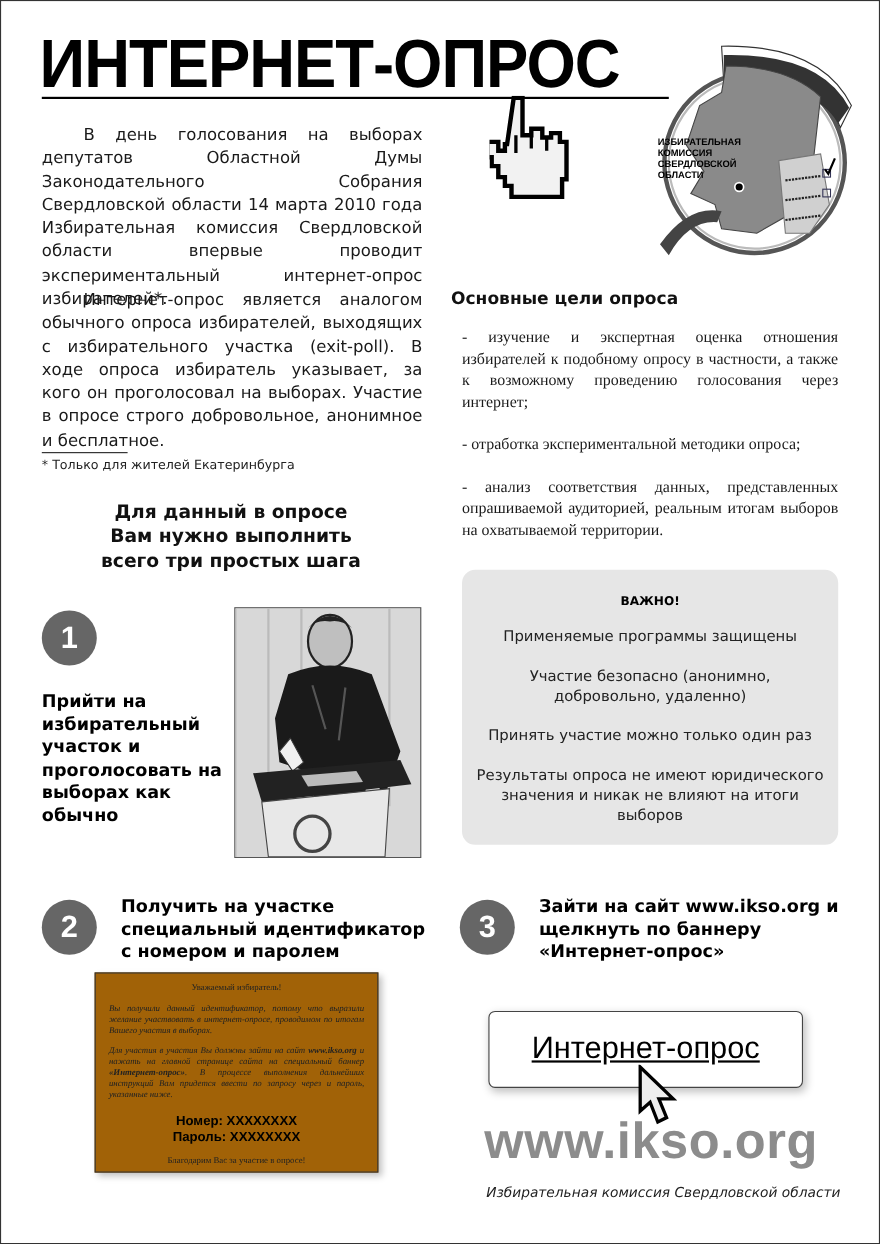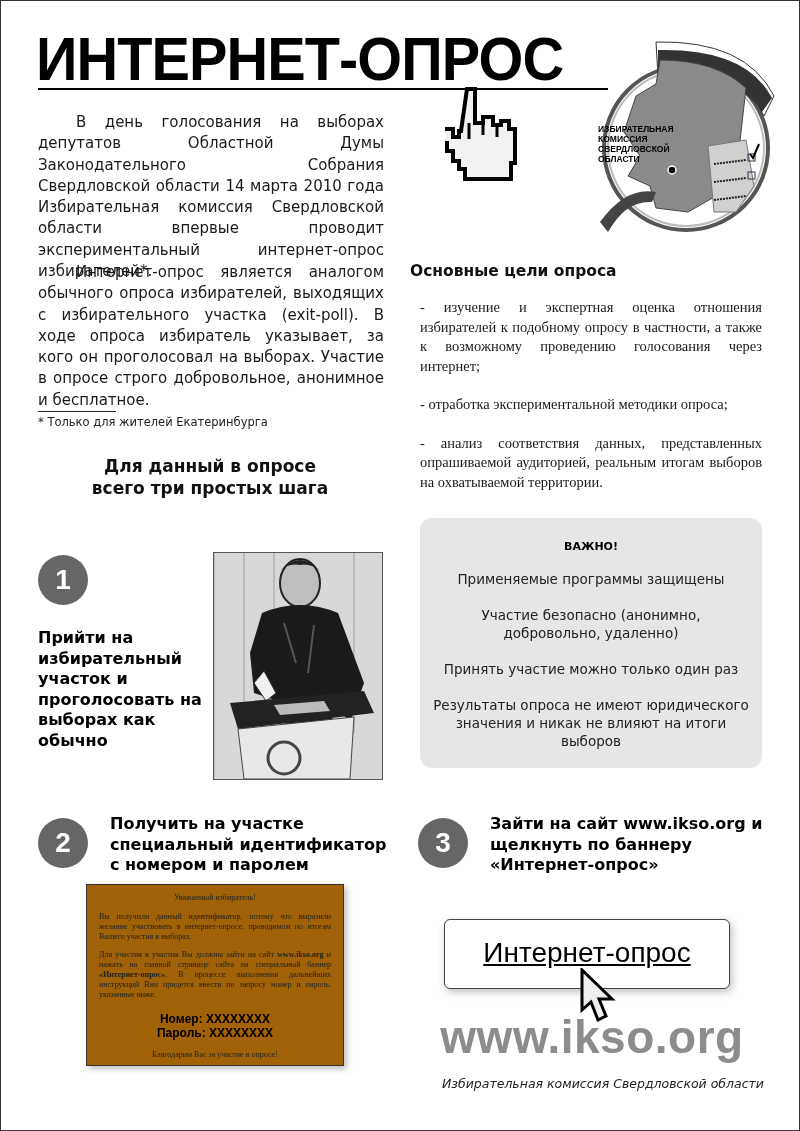--- a/index.html
+++ b/index.html
@@ -51,21 +51,21 @@
   .important .hd { font-weight: bold; font-size: 11px; margin-top: 20px; margin-bottom: 14px; color: #000; }
   .important p { margin: 0 0 18px 0; }
 
   .card {
     left: 86px; top: 884px; width: 256px; height: 180px; border: 1px solid #333; background: #a16207;
     box-shadow: 3px 3px 6px rgba(0,0,0,0.25);
     font-family: "Liberation Serif", serif; font-size: 8px; line-height: 10px; color: #222;
   }
   .card .inner { padding: 8px 12px; text-align: justify; }
   .card .greet { text-align: center; margin-bottom: 9px; }
-  .card p { margin: 0 0 8px 0; }
+  .card p { margin: 0 0 8px 0; font-style: italic; }
   .card .cred { font-family: "Liberation Sans", sans-serif; font-weight: bold; font-size: 12px; line-height: 14px; text-align: center; color: #000; margin-top: 12px; }
   .card .thanks { text-align: center; margin-top: 10px; }
 
   .banner {
     left: 444px; top: 919px; width: 284px; height: 68px; border: 1px solid #444; border-radius: 6px; background: #fff;
     box-shadow: 2px 3px 8px rgba(0,0,0,0.25); text-align: center;
   }
   .banner span { font-family: "Liberation Sans", sans-serif; font-size: 28px; line-height: 66px; text-decoration: underline; color: #000; }
   .cursor { left: 580px; top: 968px; }
   .url { left: 420px; top: 1010px; width: 344px; text-align: center; font-family: "Liberation Sans", sans-serif; font-weight: bold; font-size: 46px; color: #8c8c8c; letter-spacing: 0.5px; }
@@ -121,20 +121,21 @@
 
 <div class="abs goals-title">Основные цели опроса</div>
 <div class="abs goals">
   <p>- изучение и экспертная оценка отношения избирателей к подобному опросу в частности, а также к возможному проведению голосования через интернет;</p>
   <p>- отработка экспериментальной методики опроса;</p>
   <p>- анализ соответствия данных, представленных опрашиваемой аудиторией, реальным итогам выборов на охватываемой территории.</p>
 </div>
 
 <div class="abs steps-title">
   <div>Для данный в опросе</div>
+  <div>Вам нужно выполнить</div>
   <div>всего три простых шага</div>
 </div>
 
 <div class="abs step-num s1">1</div>
 <div class="abs step-text st1">Прийти на избирательный участок и проголосовать на выборах как обычно</div>
 
 <div class="abs photo">
   <svg width="168" height="226" viewBox="0 0 168 226">
     <rect width="168" height="226" fill="#d8d8d8"></rect>
     <path d="M0 0 v226 M30 0 v160 M60 0 v140 M140 0 v180" stroke="#bbb" stroke-width="2"></path>
@@ -160,21 +161,21 @@
 
 <div class="abs step-num s2">2</div>
 <div class="abs step-text st2">Получить на участке специальный идентификатор с номером и паролем</div>
 <div class="abs step-num s3">3</div>
 <div class="abs step-text st3">Зайти на сайт www.ikso.org и щелкнуть по баннеру «Интернет-опрос»</div>
 
 <div class="abs card">
   <div class="inner">
     <div class="greet">Уважаемый избиратель!</div>
     <p>Вы получили данный идентификатор, потому что выразили желание участвовать в интернет-опросе, проводимом по итогам Вашего участия в выборах.</p>
-    <p><span>Для участия в участия Вы должны зайти на сайт </span><b>www.ikso.org</b><span> и нажать на главной странице сайта на специальный баннер </span><b>«Интернет-опрос»</b><span>. В процессе выполнения дальнейших инструкций Вам придется ввести по запросу номер и пароль, указанные ниже.</span></p>
+    <p><span>Для участия в участия Вы должны зайти на сайт </span><b>www.ikso.org</b><span> и нажать на главной странице сайта на специальный баннер </span><b>«Интернет-опрос»</b><span>. В процессе выполнения дальнейших инструкций Вам придется ввести по запросу через и пароль, указанные ниже.</span></p>
     <div class="cred">Номер: XXXXXXXX</div>
     <div class="cred" style="margin-top:0">Пароль: XXXXXXXX</div>
     <div class="thanks">Благодарим Вас за участие в опросе!</div>
   </div>
 </div>
 
 <div class="abs banner">
   <span>Интернет-опрос</span>
 </div>
 <div class="abs cursor">

